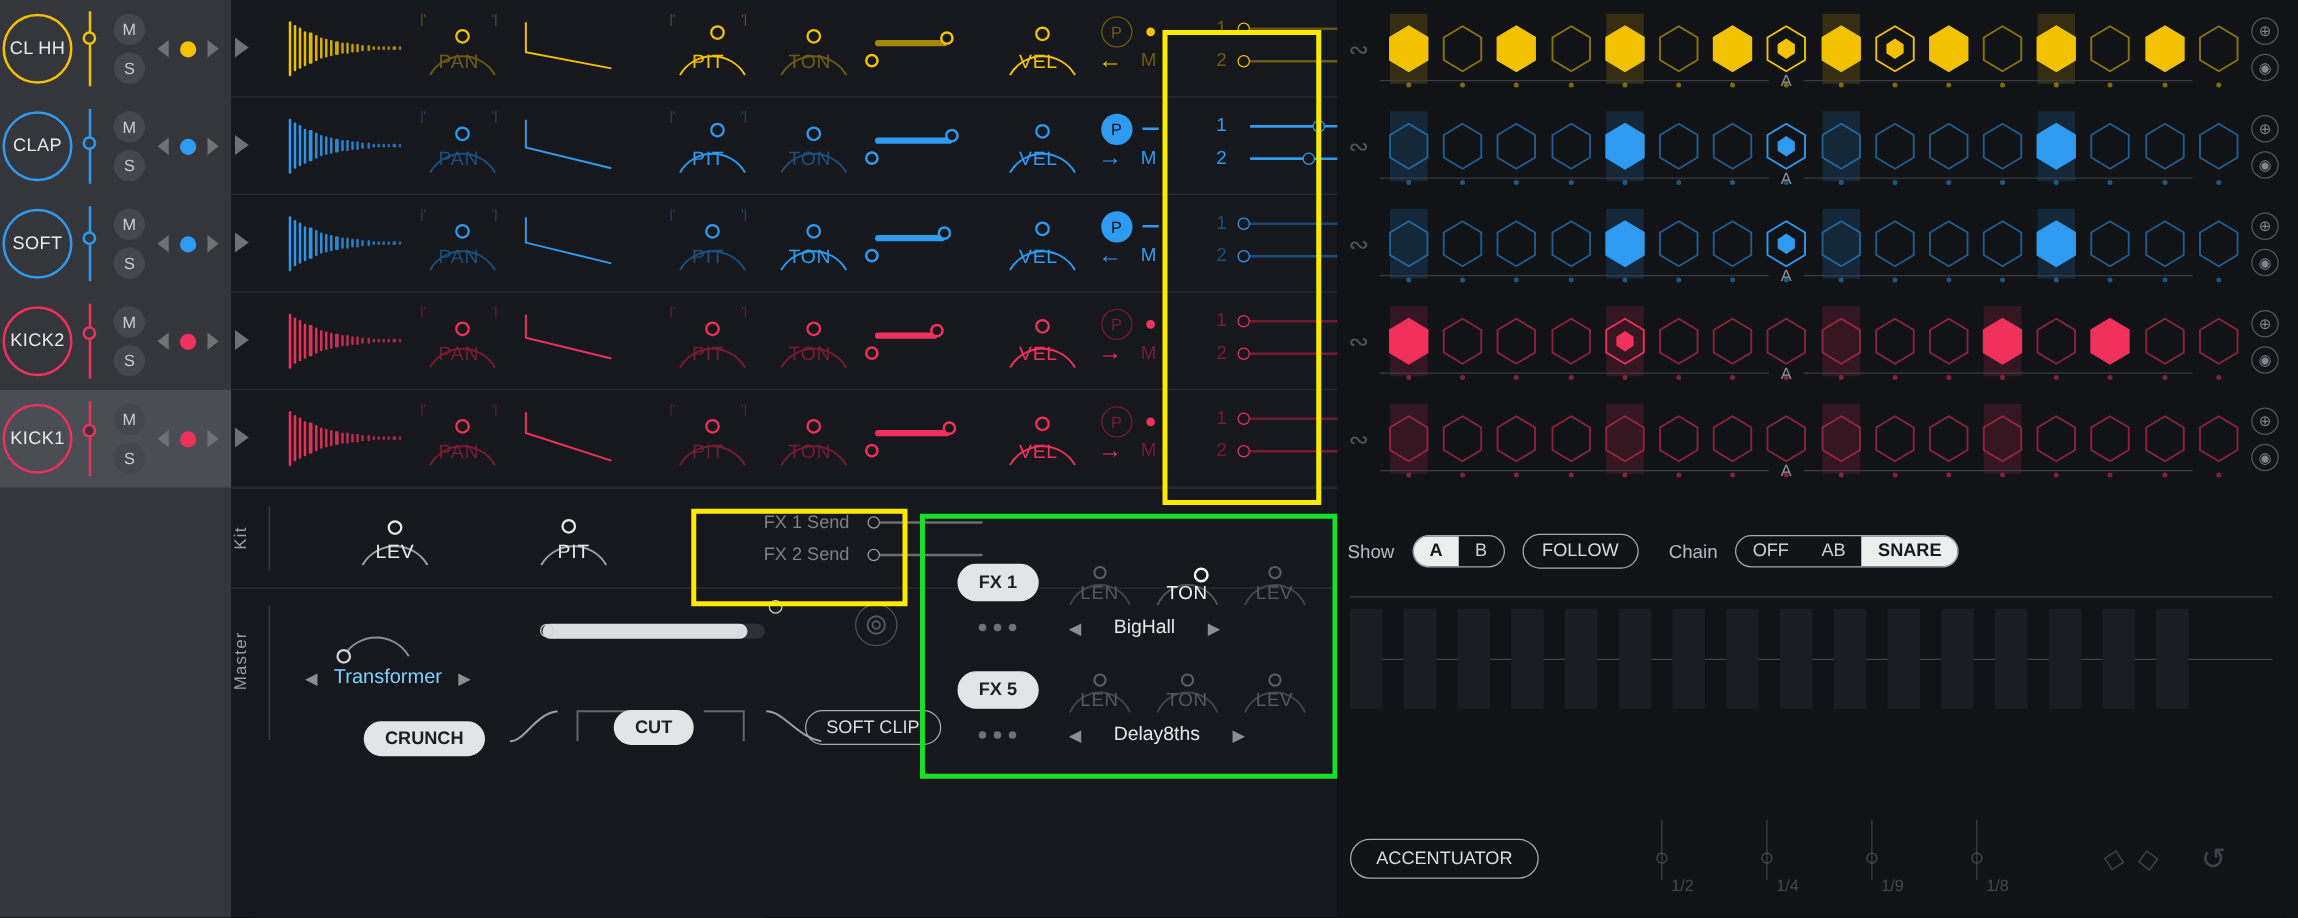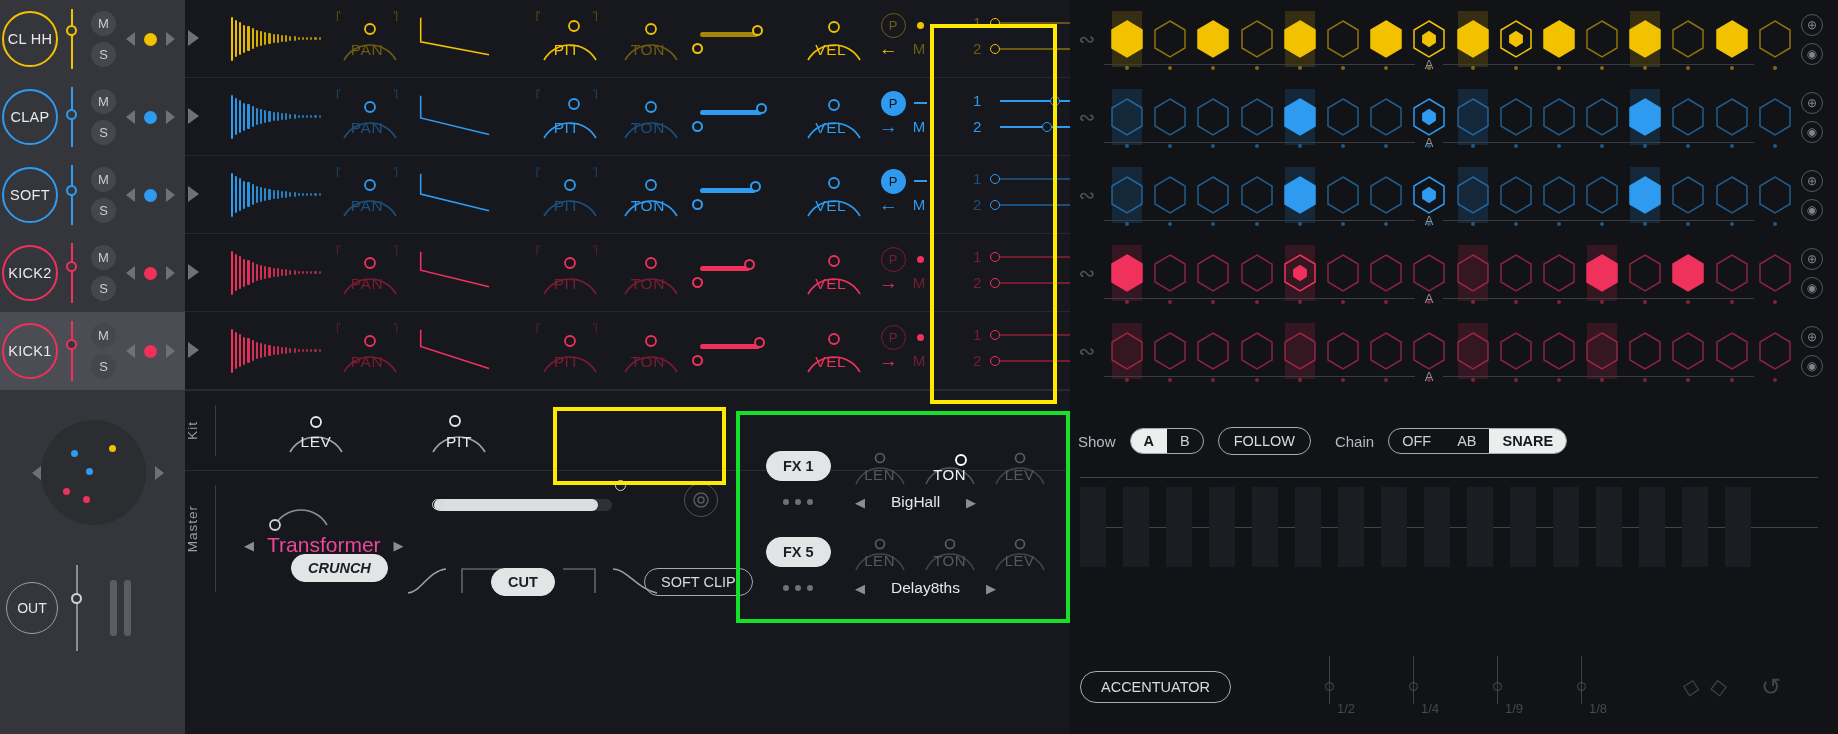--- a/index.html
+++ b/index.html
@@ -220,44 +220,20 @@
     </div>
     <div class="ms">
       <div class="msbtn">M</div>
       <div class="msbtn">S</div>
     </div>
     <div class="tri-l"></div>
     <div class="cdot" style="background:#f0315c"></div>
     <div class="tri-r"></div>
         </div>
       </div>
-    <div class="xy-wrap">
-      <div class="xy-row">
-        <div class="tri-l"></div>
-        <div class="xypad">
-          <i style="background:#2e9bf0;left:30px;top:30px;"></i>
-          <i style="background:#f2c200;left:68px;top:25px;"></i>
-          <i style="background:#2e9bf0;left:45px;top:48px;"></i>
-          <i style="background:#f0315c;left:22px;top:68px;"></i>
-          <i style="background:#f0315c;left:42px;top:76px;"></i>
-        </div>
-        <div class="tri-r"></div>
-      </div>
-      <div class="out-row">
-        <div class="outbtn">OUT</div>
-        <div class="outslider">
-          <div class="trackline"></div>
-          <div class="knobdot"></div>
-        </div>
-        <div class="bars2">
-            <b></b>
-            <b></b>
-          </div>
-      </div>
-    </div>
   </div>
 
   <div class="center">
     <div id="param-rows">
         <div class="prow">
           <div style="position:relative;width:30px;height:100%;">
      <div class="playarrow" style="top:30px;left:3px;"></div>
    </div>
    <div class="env-bars">
             <span style="height:44.0px;background:#f2c200;opacity:1.00"></span>
@@ -785,52 +761,68 @@
       </div>
       <div style="width:63px"></div>
       <div class="knob">
         <svg width="80" height="54" viewBox="0 0 80 54">
           <path d="M14,48 A30,30 0 0,1 66,48" fill="none" stroke="#9ea1a7" stroke-width="1.6"></path>
           <circle cx="36" cy="17" r="5" fill="#16181d" stroke="#e6e8ea" stroke-width="1.8"></circle>
         </svg>
         <div class="klabel" style="color:#e6e8ea;">PIT</div>
       </div>
       <div style="width:112px"></div>
+      <div style="width:180px;">
+        <div class="sendrow">
+          <span style="font-size:14.5px;color:#7d8086;width:80px;">FX 1 Send</span>
+          <span class="sline" style="width:92px">
+            <span class="bar" style="background:#6a6d73;left:10px;"></span>
+            <span class="h" style="left:0;border-color:#9a9da3;"></span>
+          </span>
+        </div>
+        <div class="sendrow">
+          <span style="font-size:14.5px;color:#7d8086;width:80px;">FX 2 Send</span>
+          <span class="sline" style="width:92px">
+            <span class="bar" style="background:#6a6d73;left:10px;"></span>
+            <span class="h" style="left:0;border-color:#9a9da3;"></span>
+          </span>
+        </div>
+      </div>
     </div>
 
     <div class="masterrow">
       <div class="vlabel" style="margin-top:34px">Master</div>
       <div class="vsep"></div>
       <div style="position:relative;width:820px;height:136px;">
         <div class="knob" style="position:absolute;left:45px;top:6px;">
           <svg width="80" height="54" viewBox="0 0 80 54">
             <path d="M14,48 A30,30 0 0,1 66,48" fill="none" stroke="#8b8e94" stroke-width="1.6"></path>
             <circle cx="14" cy="48" r="5" fill="#16181d" stroke="#cfd2d6" stroke-width="1.8"></circle>
           </svg>
         </div>
         <div style="position:absolute;left:28px;top:62px;display:flex;align-items:center;gap:13px;">
           <span class="arrsm">◀</span>
-          <span style="font-size:21px;color:#ec4899;">Transformer</span>
+          <span style="font-size:16px;color:#7dd3fc;">Transformer</span>
           <span class="arrsm">▶</span>
         </div>
         <div class="fader" style="position:absolute;left:218px;top:23px;width:178px;">
           <div class="fbg"></div>
           <div class="ffill" id="master-ffill" style="width: 92%;"></div>
           <div class="fhandle" style="left:-2px;top:5px;"></div>
           <div class="fhandle" style="right:-14px;top:-14px;"></div>
         </div>
         <div style="position:absolute;left:468px;top:12px;width:34px;height:34px;border-radius:50%;
                     border:1.6px solid #4f535a;display:flex;align-items:center;justify-content:center;">
           <div style="width:16px;height:16px;border-radius:50%;border:1.6px solid #5c6views;"></div>
           <svg width="20" height="20" viewBox="0 0 20 20" style="position:absolute;">
             <circle cx="10" cy="10" r="7" fill="none" stroke="#555a61" stroke-width="1.5"></circle>
             <circle cx="10" cy="10" r="3" fill="none" stroke="#555a61" stroke-width="1.5"></circle>
           </svg>
         </div>
-        <div class="pill filled" style="position:absolute;left:75px;top:83px;font-style:italic;">CRUNCH</div>
+        <div class="pill filled" style="position:absolute;left:75px;top:106px;">CRUNCH</div>
         <svg style="position:absolute;left:190px;top:92px;" width="110" height="32" viewBox="0 0 110 32">
           <path d="M2,30 C14,30 22,8 40,6" fill="none" stroke="#9c9fa5" stroke-width="1.6"></path>
           <path d="M56,30 L56,6 L96,6" fill="none" stroke="#60646b" stroke-width="1.6"></path>
         </svg>
         <div class="pill filled" style="position:absolute;left:275px;top:97px;">CUT</div>
         <svg style="position:absolute;left:345px;top:92px;" width="112" height="32" viewBox="0 0 112 32">
           <path d="M2,6 L34,6 L34,30" fill="none" stroke="#60646b" stroke-width="1.6"></path>
           <path d="M52,6 C66,6 76,26 96,30" fill="none" stroke="#9c9fa5" stroke-width="1.6"></path>
         </svg>
         <div class="pill" style="position:absolute;left:428px;top:97px;">SOFT CLIP</div>

